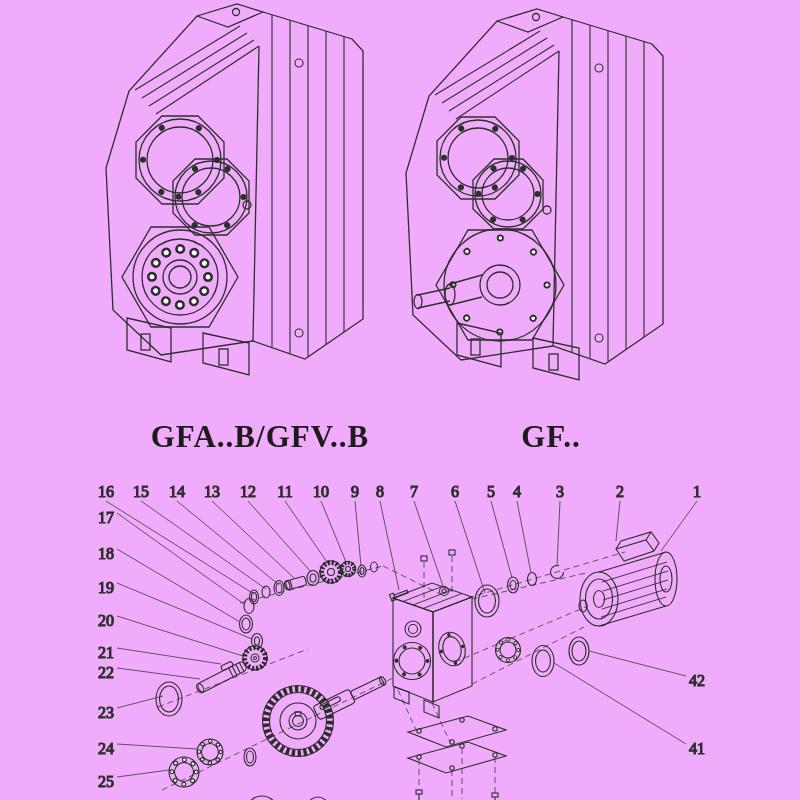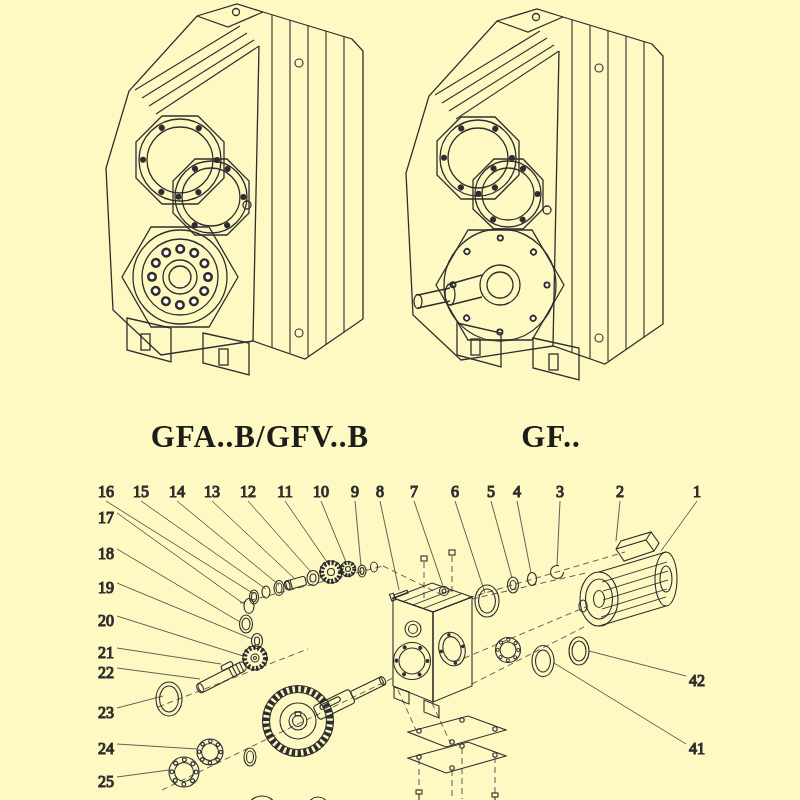--- a/index.html
+++ b/index.html
@@ -1,16 +1,16 @@
 <!DOCTYPE html>
 <html><head>
 <meta charset="utf-8">
 <style>
   html,body{margin:0;padding:0;background:#fff;}
-  .sheet{position:relative;width:800px;height:800px;background:#fef9c3;overflow:hidden;
+  .sheet{position:relative;width:800px;height:800px;background:#f0abfc;overflow:hidden;
          font-family:"Liberation Serif",serif;}
   svg{display:block;}
   .model-label{font:bold 31px "Liberation Serif",serif;letter-spacing:1px;fill:#1c1c1c;}
   .callout{font:16px "Liberation Serif",serif;fill:#2a2a2a;}
 </style>
 </head>
 <body>
 
 <div class="sheet">
 <svg width="800" height="800" viewBox="0 0 800 800">

